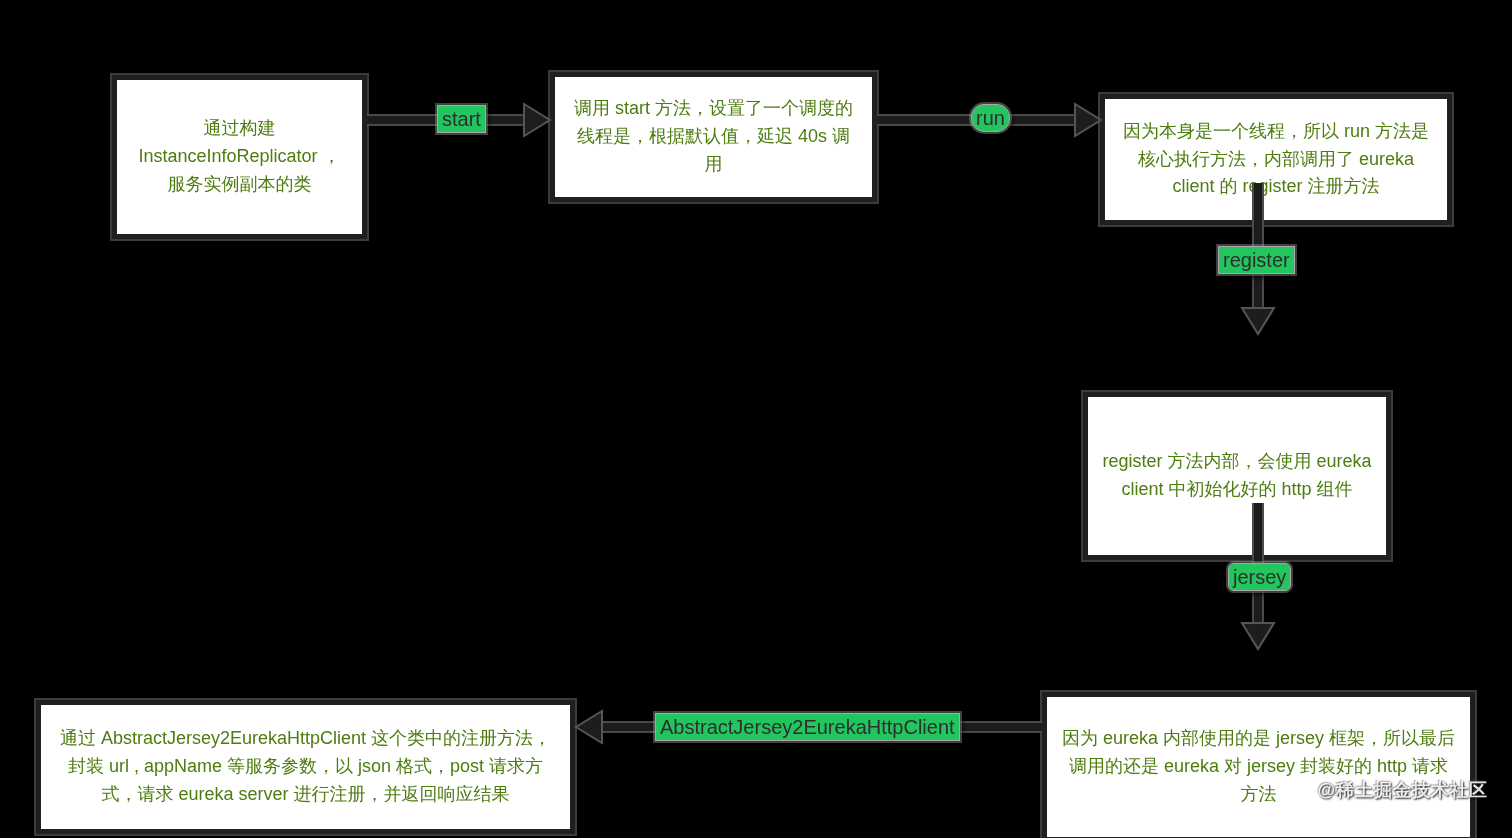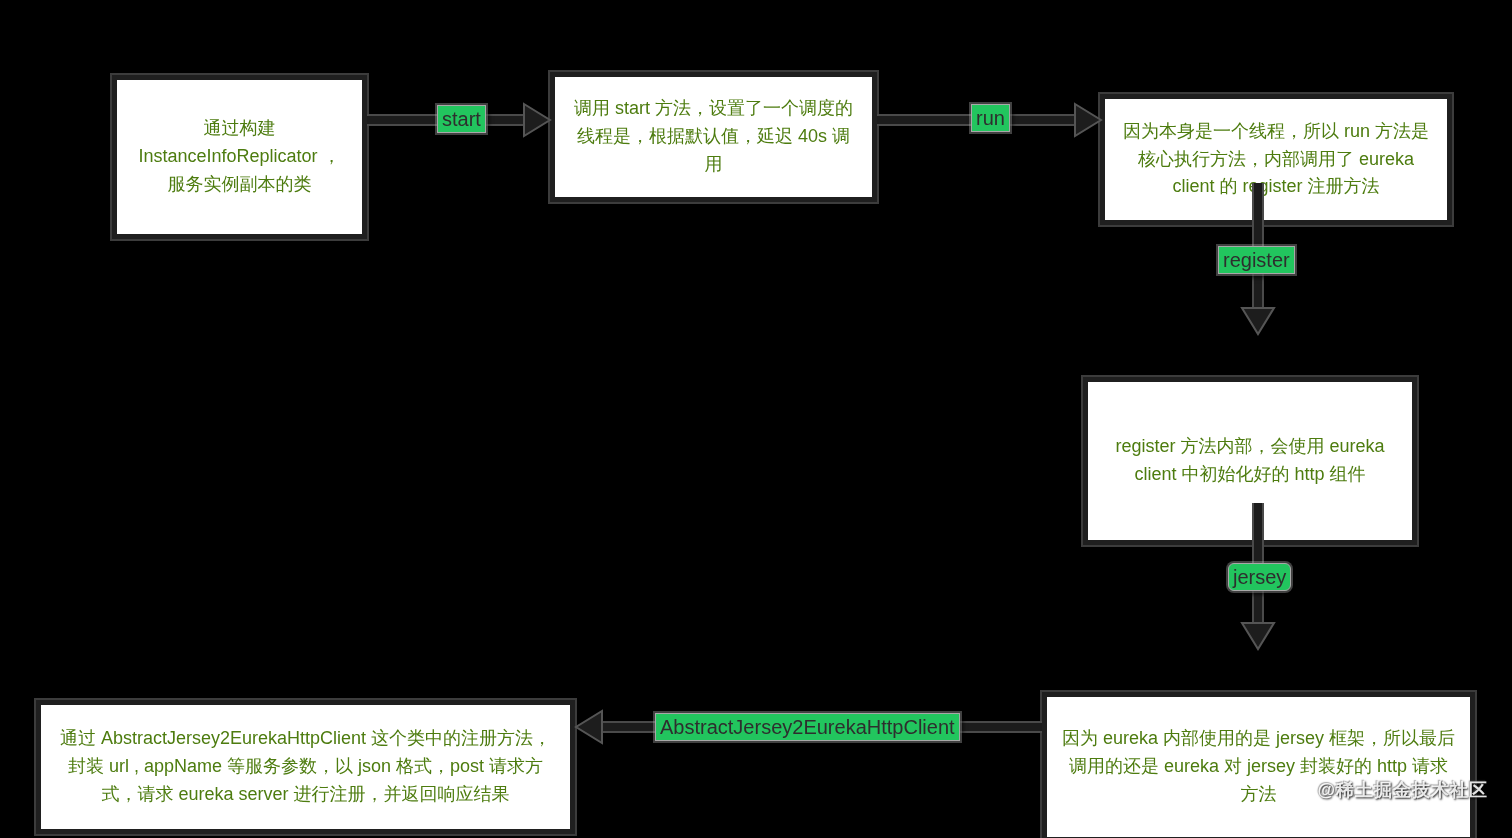--- a/index.html
+++ b/index.html
@@ -28,21 +28,21 @@
     text-align: center;
     color: #4d7c0f;
     font-size: 18px;
     line-height: 1.55;
     padding: 6px 14px;
     margin-top: 42px;
   }
   #node-1 { left: 112px; top: 33px;  width: 255px; height: 164px; }
   #node-2 { left: 550px; top: 30px;  width: 327px; height: 130px; }
   #node-3 { left: 1100px; top: 52px; width: 352px; height: 131px; }
-  #node-4 { left: 1083px; top: 335px; width: 334px; height: 168px; }
+  #node-4 { left: 1083px; top: 350px; width: 308px; height: 168px; }
   #node-5 { left: 1042px; top: 650px; width: 433px; height: 150px; }
   #node-6 { left: 36px;  top: 658px; width: 539px; height: 134px; }
 
   
   .shaft-h {
     position: absolute;
     height: 8px;
     background: #1c1c1c;
     border-top: 2px solid #4a4a4a;
     border-bottom: 2px solid #4a4a4a;
@@ -74,21 +74,21 @@
     background: #22c55e;
     border: 1px solid #a8a8a8;
     box-shadow: 0 0 0 2px rgba(215,215,215,0.30), 2px 3px 5px rgba(0,0,0,0.85);
     color: #2e2e2e;
     font-size: 20px;
     line-height: 1.2;
     padding: 1px 4px;
     white-space: nowrap;
   }
   #label-start    { left: 437px;  top: 105px; }
-  #label-run      { left: 971px;  top: 104px; }
+  #label-run      { left: 971px;  top: 104px; border-radius: 13px; }
   #label-register { left: 1218px; top: 246px; }
   #label-jersey   { left: 1228px; top: 563px; border-radius: 6px; }
   #label-abstract { left: 655px;  top: 713px; }
 
   
   .watermark {
     position: absolute;
     right: 24px;
     bottom: 36px;
     color: rgba(255,255,255,0.88);

